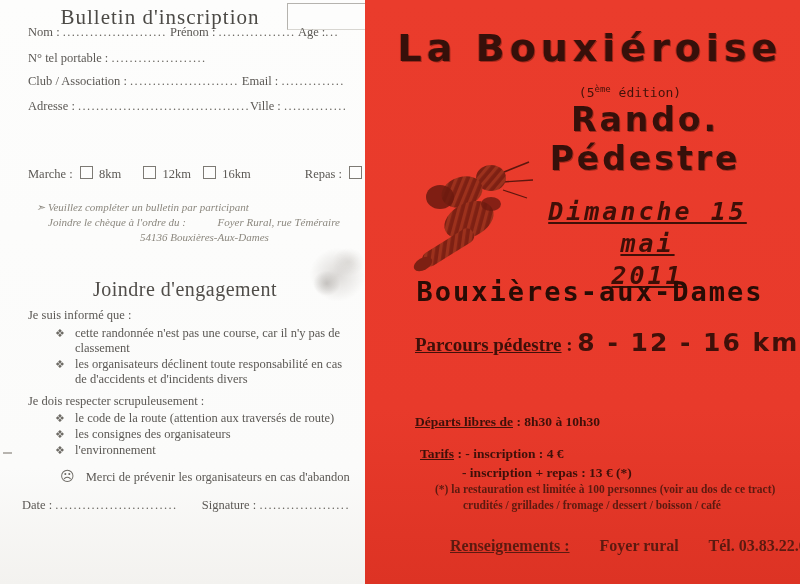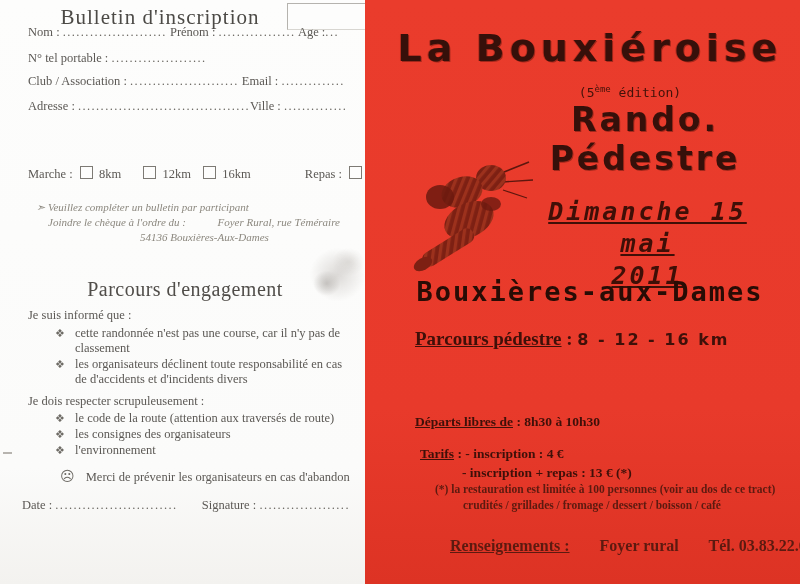--- a/index.html
+++ b/index.html
@@ -55,21 +55,21 @@
     text-shadow:1px 1px 0 rgba(90,20,10,.5);filter:blur(.45px);}
   .date-block{left:150px;top:196px;width:265px;text-align:center;
     font-family:"DejaVu Sans Mono", monospace;font-style:oblique;font-weight:bold;
     font-size:25px;letter-spacing:3px;color:#3f0f07;filter:blur(.4px);line-height:32px;text-decoration:underline;}
   .place{left:30px;top:276px;width:390px;text-align:center;
     font-family:"DejaVu Sans Mono", monospace;font-weight:bold;font-size:27px;
     letter-spacing:2px;color:#280c05;filter:blur(.35px);}
   .info-line{font-size:13.5px;font-weight:bold;color:#3f1009;filter:blur(.35px);
     font-family:"Liberation Serif", serif;white-space:nowrap;}
   .parcours{left:50px;top:328px;font-size:19px;}
-  .parcours .val{font-family:"DejaVu Sans", sans-serif;font-size:16px;letter-spacing:2px;}
+  .parcours .val{font-family:"DejaVu Sans", sans-serif;font-size:25px;letter-spacing:2px;}
   .ul{text-decoration:underline;}
   .lieu{left:50px;top:382px;}
   .departs{left:50px;top:414px;}
   .tarifs{left:55px;top:446px;}
   .tarif2{left:55px;top:465px;padding-left:42px;}
   .footnote{left:46px;width:380px;font-size:11.5px;font-weight:bold;
     color:#5c1a10;filter:blur(.45px);font-family:"Liberation Serif", serif;
     white-space:nowrap;padding-left:24px;}
   .foot2{left:74px;}
   .rens{left:85px;top:537px;font-size:16px;color:#5c1a10;filter:blur(.5px);}
@@ -132,21 +132,21 @@
   <div class="abs note" style="top:216px;left:48px">
     <span>Joindre le chèque à l'ordre du :</span>
     <span class="mgap" style="width:26px"></span>
     <span>Foyer Rural, rue Téméraire</span>
   </div>
   <div class="abs note" style="top:231px;left:140px">54136 Bouxières-Aux-Dames</div>
 
   <div class="abs ghost-stamp"></div>
   <div class="abs stray-mark"></div>
 
-  <div class="abs sec-title">Parcours d'engagement</div>
+  <div class="abs sec-title">Joindre d'engagement</div>
 
   <div class="abs body-line" style="top:308px">Je suis informé que :</div>
 
   <div class="abs bullets" style="top:326px">
     <div class="bullet-row">
       <span class="bullet-glyph">❖</span>
       <span>cette randonnée n'est pas une course, car il  n'y pas de classement</span>
     </div>
     <div class="bullet-row">
       <span class="bullet-glyph">❖</span>

